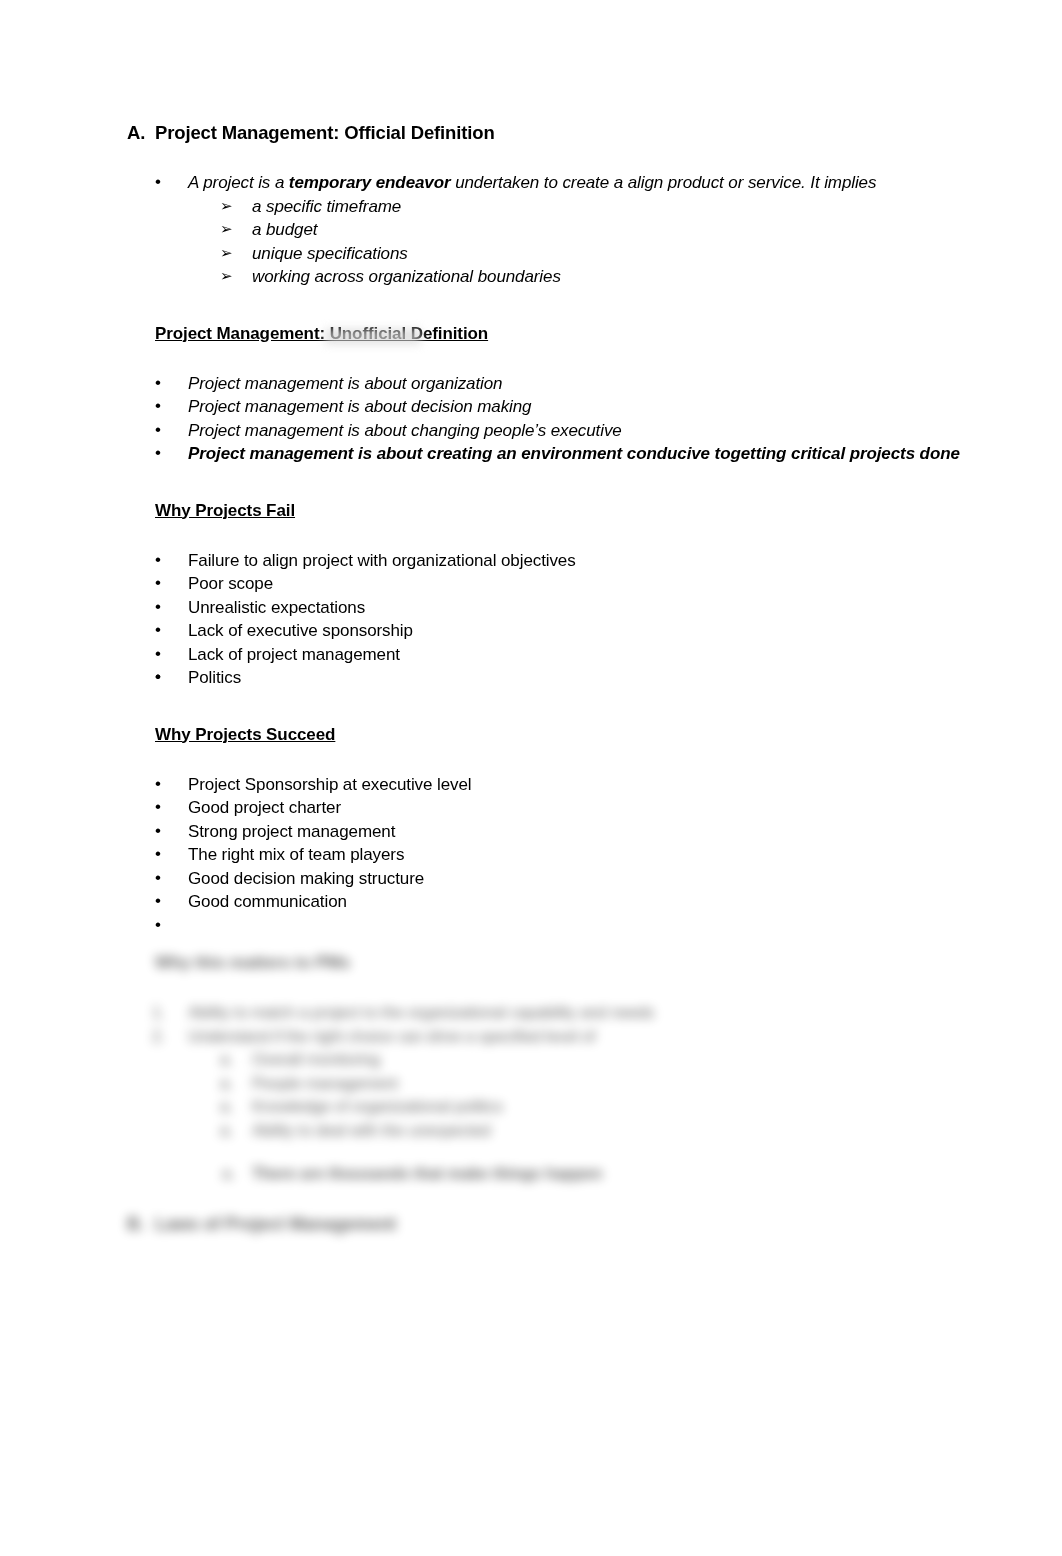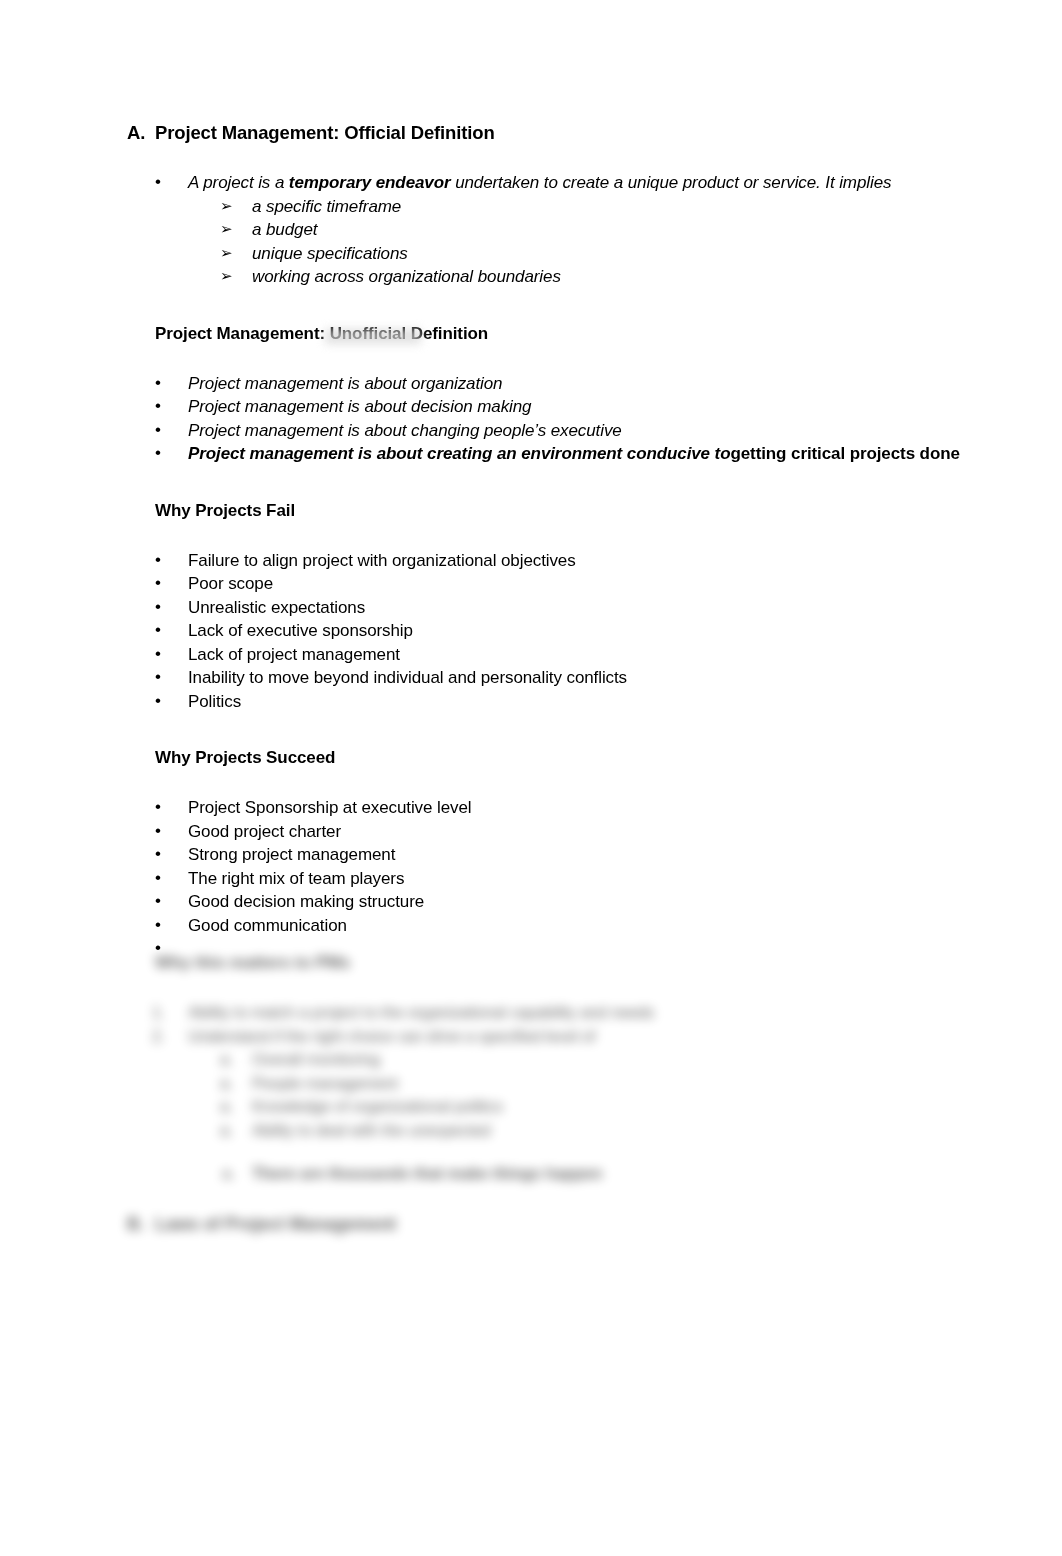--- a/index.html
+++ b/index.html
@@ -43,20 +43,21 @@
     top: 0;
     font-weight: bold;
   }
   .sub-heading {
     margin: 0;
     padding: 0 0 0 155px;
     font-size: 17px;
     font-weight: bold;
     letter-spacing: -0.1px;
     line-height: 22px;
+    text-decoration: underline;
   }
 
   
   ul.lvl1 {
     list-style: none;
     margin: 0;
     padding: 0;
   }
   ul.lvl1 > li {
     position: relative;
@@ -89,21 +90,21 @@
     position: absolute;
     left: 220px;
     top: 0px;
     font-size: 15px;
     font-family: "DejaVu Sans", sans-serif;
     line-height: 23.5px;
   }
 
   .it { font-style: italic; margin-top: 35px; }
   .bi { font-style: italic; font-weight: bold; }
-  .bd { font-weight: bold; }
+  .bd { font-weight: bold; font-style: italic; }
   .gap-md { height: 20px; }
   .gap-lg { height: 27px; }
   .gap-xl { height: 34px; }
 
   
   .smudge {
     position: absolute;
     left: 325px;
     top: 329px;
     width: 96px;
@@ -204,21 +205,21 @@
 
     <div class="heading-a">
       <span class="marker">A.</span><span>Project Management: Official Definition</span>
     </div>
 
     <div class="gap-lg"></div>
 
     <ul class="lvl1">
       <li>
         <span class="bul">•</span>
-        <span class="it">A project is a </span><span class="bi">temporary endeavor</span><span class="it"> undertaken to create a unique product or service. It implies</span>
+        <span class="it">A project is a </span><span class="bi">temporary endeavor</span><span class="it"> undertaken to create a align product or service. It implies</span>
       </li>
     </ul>
 
     <ul class="lvl2">
       <li>
         <span class="bul">➢</span>
         <span class="it">a specific timeframe</span>
       </li>
       <li>
         <span class="bul">➢</span>
@@ -281,21 +282,20 @@
       <li>
         <span class="bul">•</span>
         <span>Lack of executive sponsorship</span>
       </li>
       <li>
         <span class="bul">•</span>
         <span>Lack of project management</span>
       </li>
       <li>
         <span class="bul">•</span>
-        <span>Inability to move beyond individual and personality conflicts</span>
       </li>
       <li>
         <span class="bul">•</span>
         <span>Politics</span>
       </li>
     </ul>
 
     <div class="gap-xl"></div>
 
     <div class="sub-heading">Why Projects Succeed</div>

